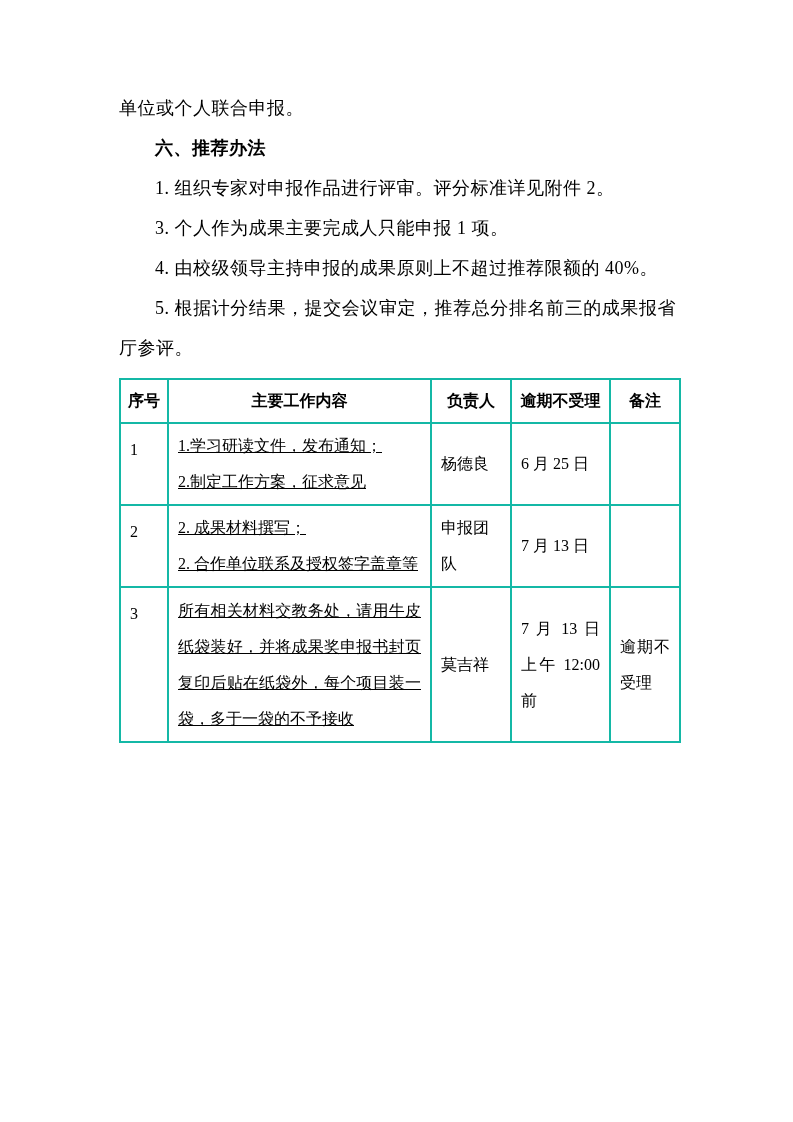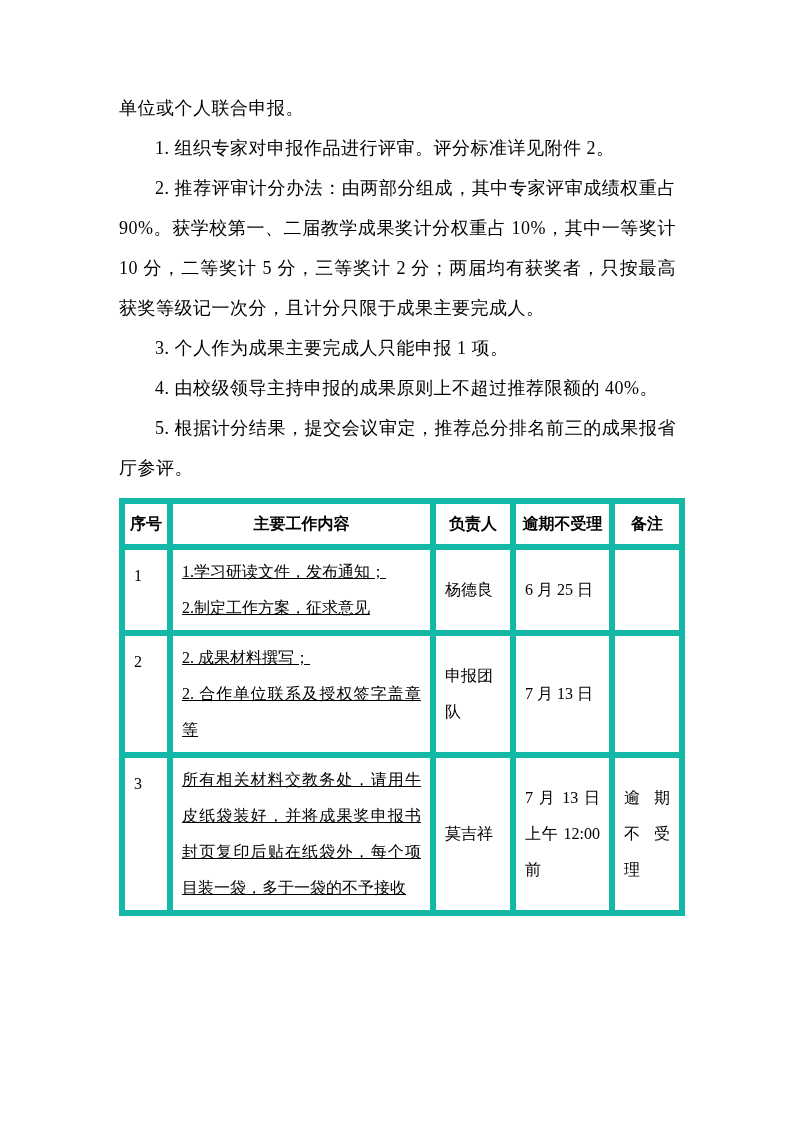--- a/index.html
+++ b/index.html
@@ -30,21 +30,21 @@
     text-align: left;
   }
   .work-table {
     border-collapse: collapse;
     table-layout: fixed;
     width: 560px;
     margin-top: 10px;
     font-size: 16px;
   }
   .work-table th, .work-table td {
-    border: 6px solid #14b8a6;
+    border: 2px solid #14b8a6;
     line-height: 36px;
     vertical-align: middle;
   }
   .work-table th {
     font-weight: bold;
     text-align: center;
     height: 44px;
     padding: 2px 4px;
   }
   .work-table td {
@@ -68,22 +68,22 @@
   tr.row-2 td { height: 78px; }
   tr.row-3 td { height: 155px; }
 </style>
 </head>
 <body>
 
 <div class="page">
   <div class="content">
 
     <p class="para no-indent">单位或个人联合申报。</p>
+    <p class="para heading">六、推荐办法</p>
     <p class="para">1. 组织专家对申报作品进行评审。评分标准详见附件 2。</p>
-    <p class="para">2. 推荐评审计分办法：由两部分组成，其中专家评审成绩权重占 90%。获学校第一、二届教学成果奖计分权重占 10%，其中一等奖计 10 分，二等奖计 5 分，三等奖计 2 分；两届均有获奖者，只按最高获奖等级记一次分，且计分只限于成果主要完成人。</p>
     <p class="para">3. 个人作为成果主要完成人只能申报 1 项。</p>
     <p class="para">4. 由校级领导主持申报的成果原则上不超过推荐限额的 40%。</p>
     <p class="para">5. 根据计分结果，提交会议审定，推荐总分排名前三的成果报省厅参评。</p>
 
     <table class="work-table">
       <colgroup>
         <col class="col-no">
         <col class="col-main">
         <col class="col-owner">
         <col class="col-date">

